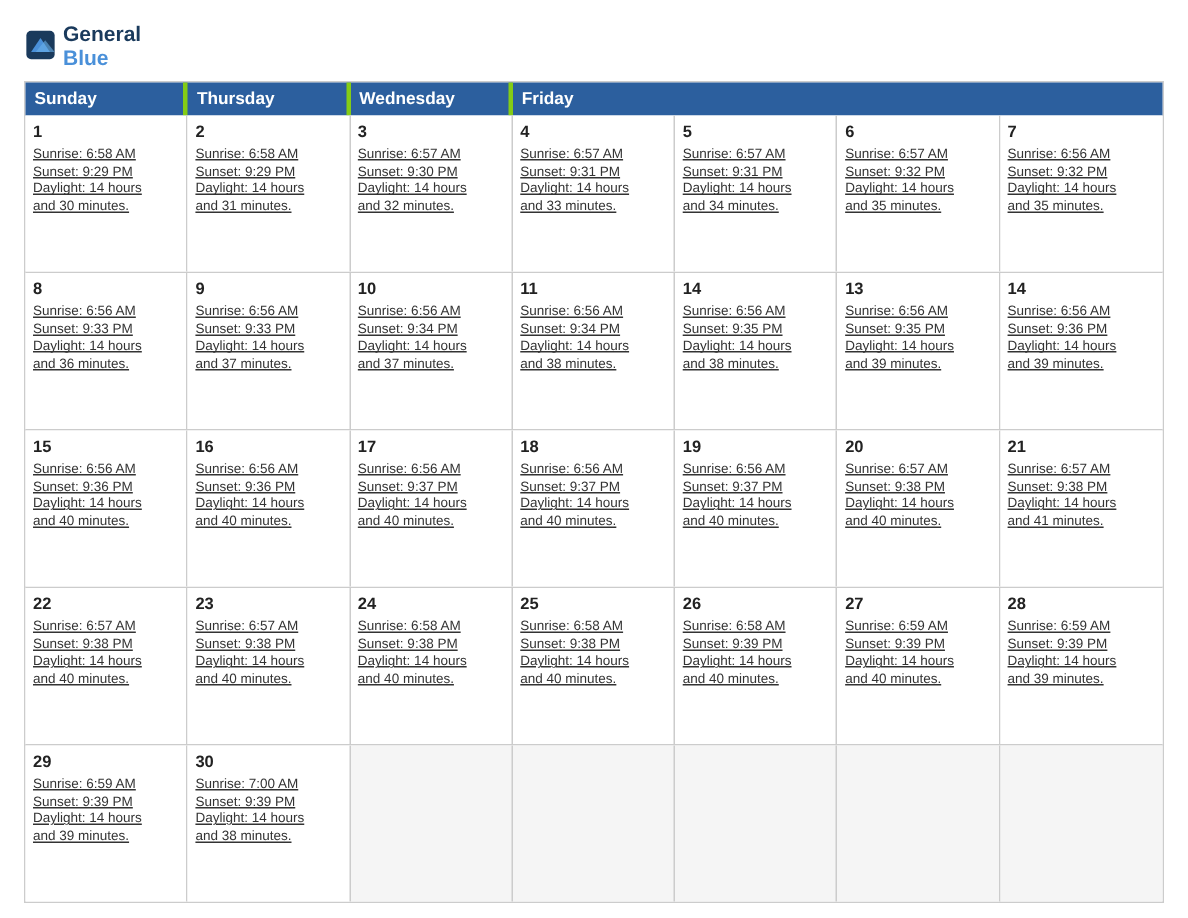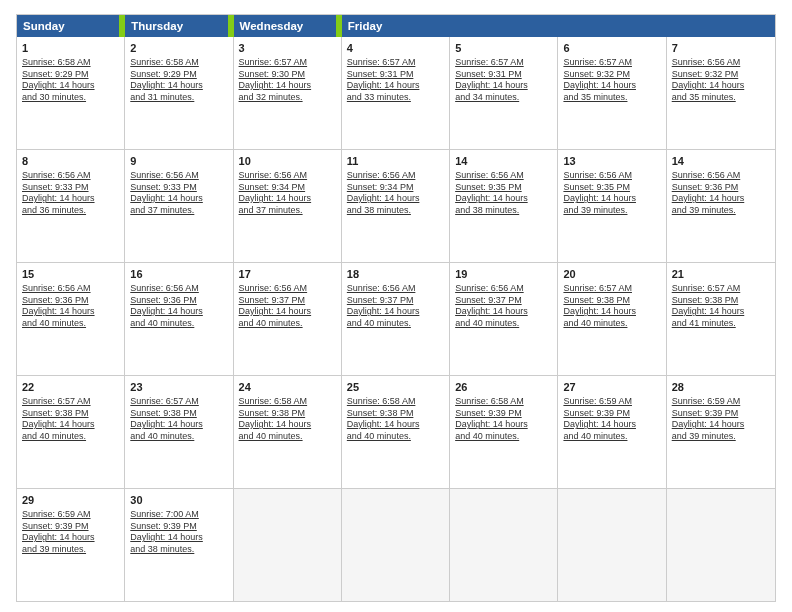--- a/index.html
+++ b/index.html
@@ -55,21 +55,21 @@
     .cal-header-row {
       display: grid;
       grid-template-columns: repeat(7, 1fr);
       background: #2c5f9e;
     }
     .cal-header-cell {
       color: #fff;
       font-weight: bold;
       font-size: 11.5px;
       padding: 5px 6px;
-      border-right: 6px solid #84cc16;
+      border-right: 3px solid #84cc16;
       text-align: left;
     }
     .cal-header-cell:last-child { border-right: none; }
     .cal-body {
       flex: 1;
       display: flex;
       flex-direction: column;
     }
     .cal-row {
       display: grid;
@@ -99,20 +99,37 @@
       font-size: 9px;
       color: #333;
       line-height: 1.3;
       text-decoration: underline;
     }
   </style>
 </head>
 <body>
 
 <div class="page">
+  <div class="header">
+    <div class="logo">
+      <svg class="logo-icon" viewBox="0 0 28 28">
+        <rect x="2" y="2" width="24" height="24" rx="4" fill="#1a3a5c"></rect>
+        <polygon points="6,20 14,8 22,20" fill="#4a90d9"></polygon>
+        <polygon points="10,20 18,10 26,20" fill="#6ab0e8" opacity="0.6"></polygon>
+      </svg>
+      <div>
+        <div style="font-size:14px;font-weight:bold;color:#1a3a5c;line-height:1.15;">General</div>
+        <div style="font-size:14px;font-weight:bold;color:#4a90d9;line-height:1.15;">Blue</div>
+      </div>
+    </div>
+    <div class="title-block">
+      <div class="cal-title"></div>
+      <div class="cal-subtitle"></div>
+    </div>
+  </div>
 
   <div class="calendar">
     <div class="cal-header-row">
     <div class="cal-header-cell">Sunday</div>
         <div class="cal-header-cell">Thursday</div>
         <div class="cal-header-cell">Wednesday</div>
         <div class="cal-header-cell">Friday</div>
       </div>
     <div class="cal-body">
     <div class="cal-row">

